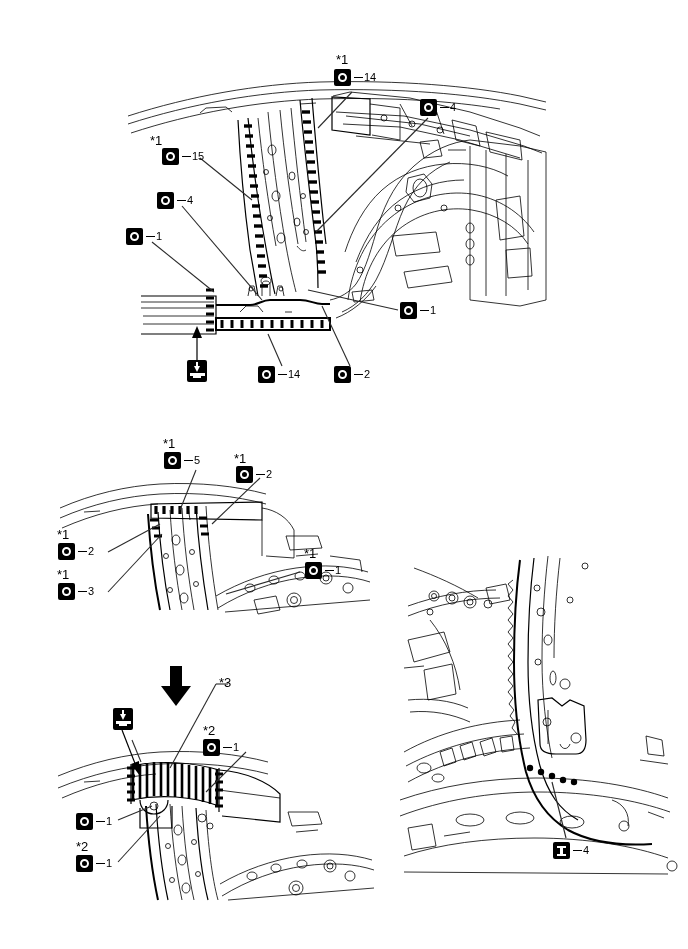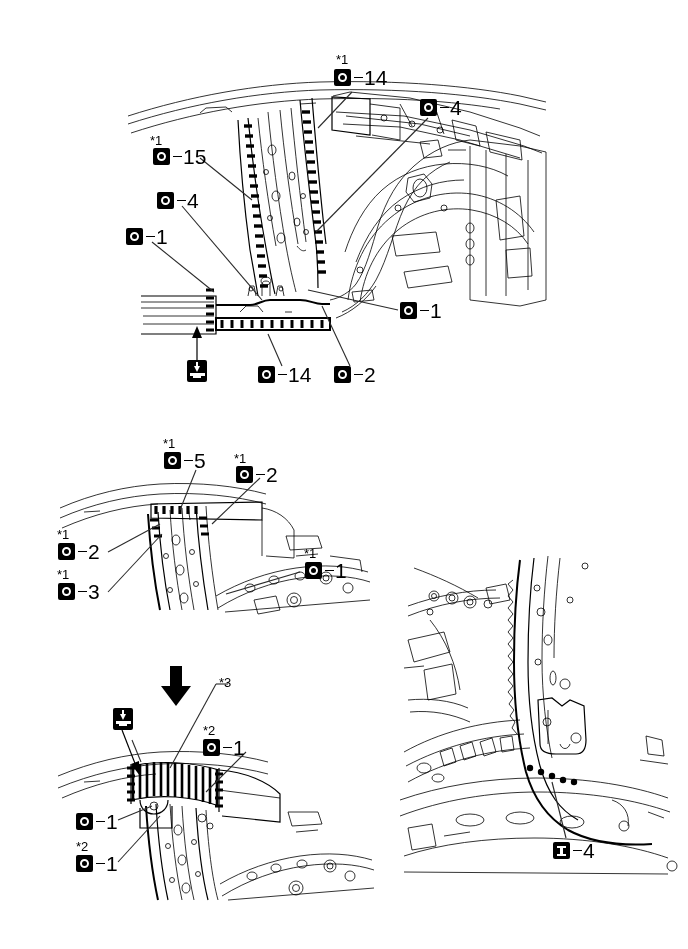--- a/index.html
+++ b/index.html
@@ -27,21 +27,21 @@
   .badge .ibeam:before{
     content:"";position:absolute;left:0;top:0;width:9px;height:2px;background:#fff;
   }
   .badge .ibeam:after{
     content:"";position:absolute;left:0;bottom:0;width:9px;height:2px;background:#fff;
   }
   .badge .ibeam i{
     position:absolute;left:3.2px;top:1.5px;width:2.6px;height:7px;background:#fff;display:block;
   }
   .dash{width:9px;height:1.6px;background:#000;margin:0 1px 0 3px;flex:0 0 auto;}
-  .num{font-size:21px;line-height:15px;letter-spacing:0;}
+  .num{font-size:11px;line-height:15px;letter-spacing:0;}
   .ast{
     position:absolute;font-size:13px;line-height:13px;
   }
 
   
   .frontmark{position:absolute;width:20px;height:22px;background:#000;border-radius:2px;}
   .frontmark .stem{position:absolute;left:9px;top:2px;width:2px;height:6px;background:#fff;}
   .frontmark .head{
     position:absolute;left:6.5px;top:6px;width:0;height:0;
     border-left:3.5px solid transparent;border-right:3.5px solid transparent;
@@ -508,21 +508,21 @@
 
   <div class="callout" style="left:420px;top:99px;">
     <span class="badge">
         <span class="ring"></span>
       </span>
     <span class="dash"></span>
     <span class="num">4</span>
   </div>
 
   <div class="ast" style="left:150px;top:134px;">*1</div>
-  <div class="callout" style="left:153px;top:148px;">
+  <div class="callout" style="left:162px;top:148px;">
     <span class="badge">
         <span class="ring"></span>
       </span>
     <span class="dash"></span>
     <span class="num">15</span>
   </div>
 
   <div class="callout" style="left:157px;top:192px;">
     <span class="badge">
         <span class="ring"></span>

